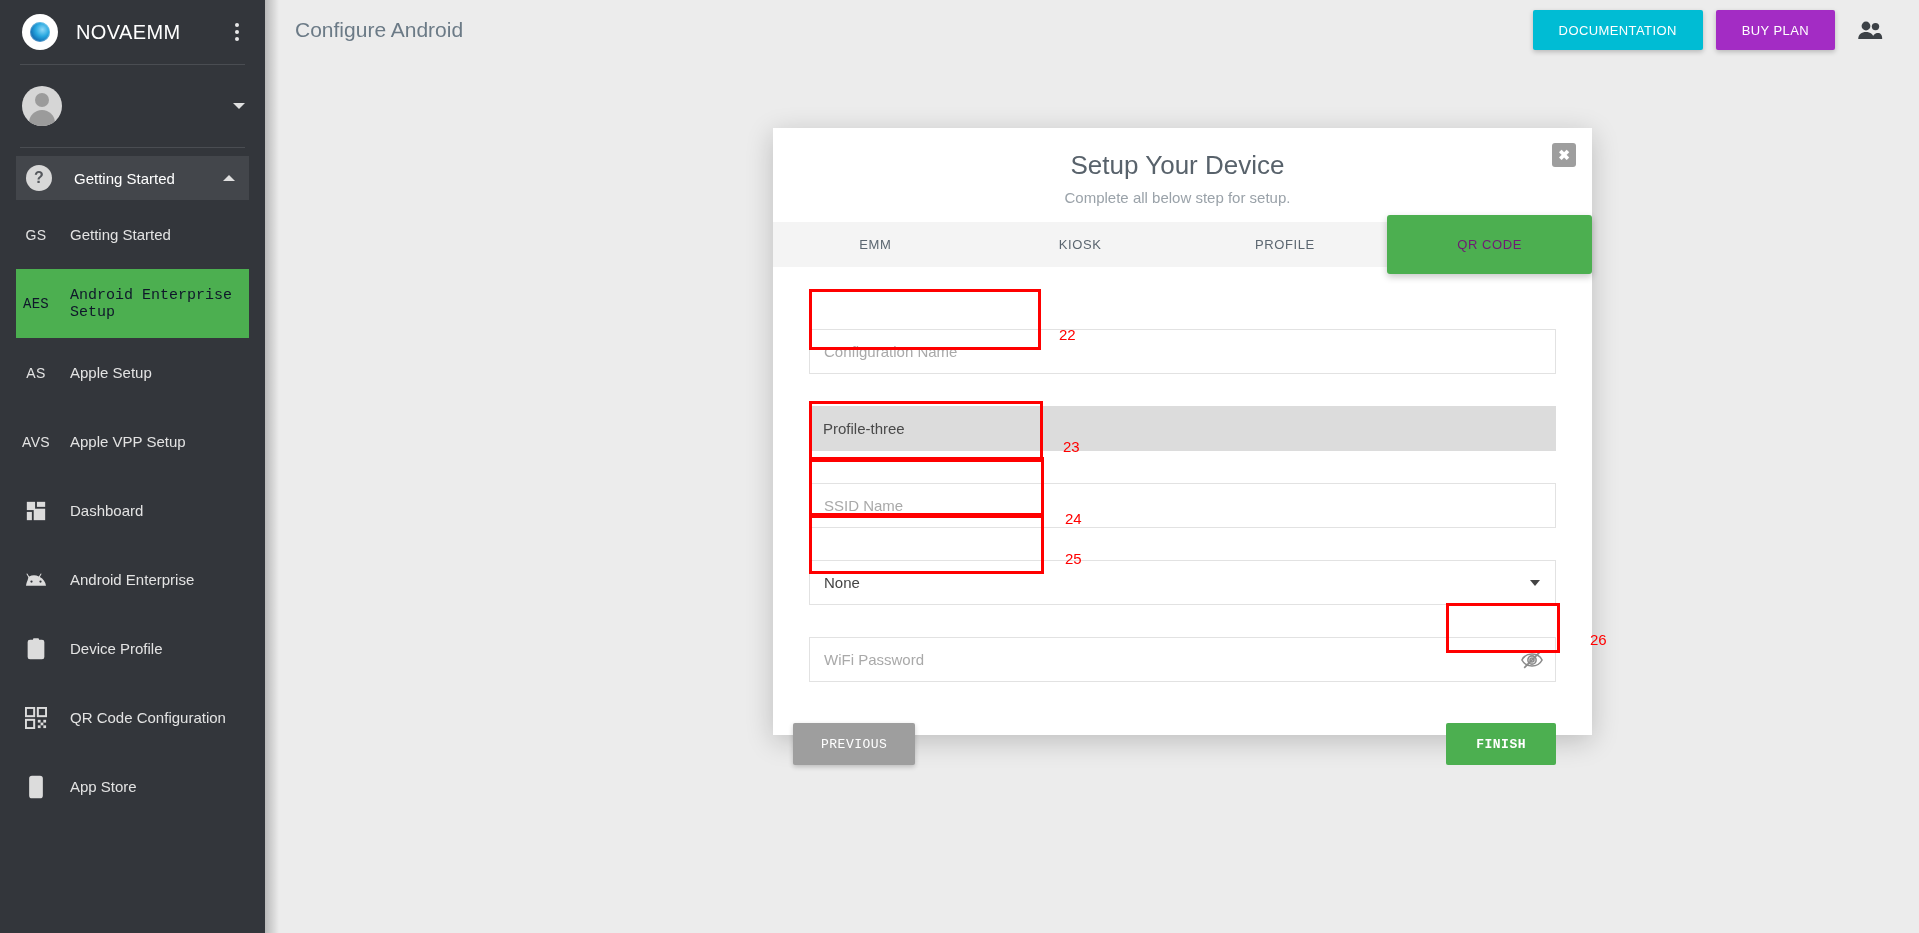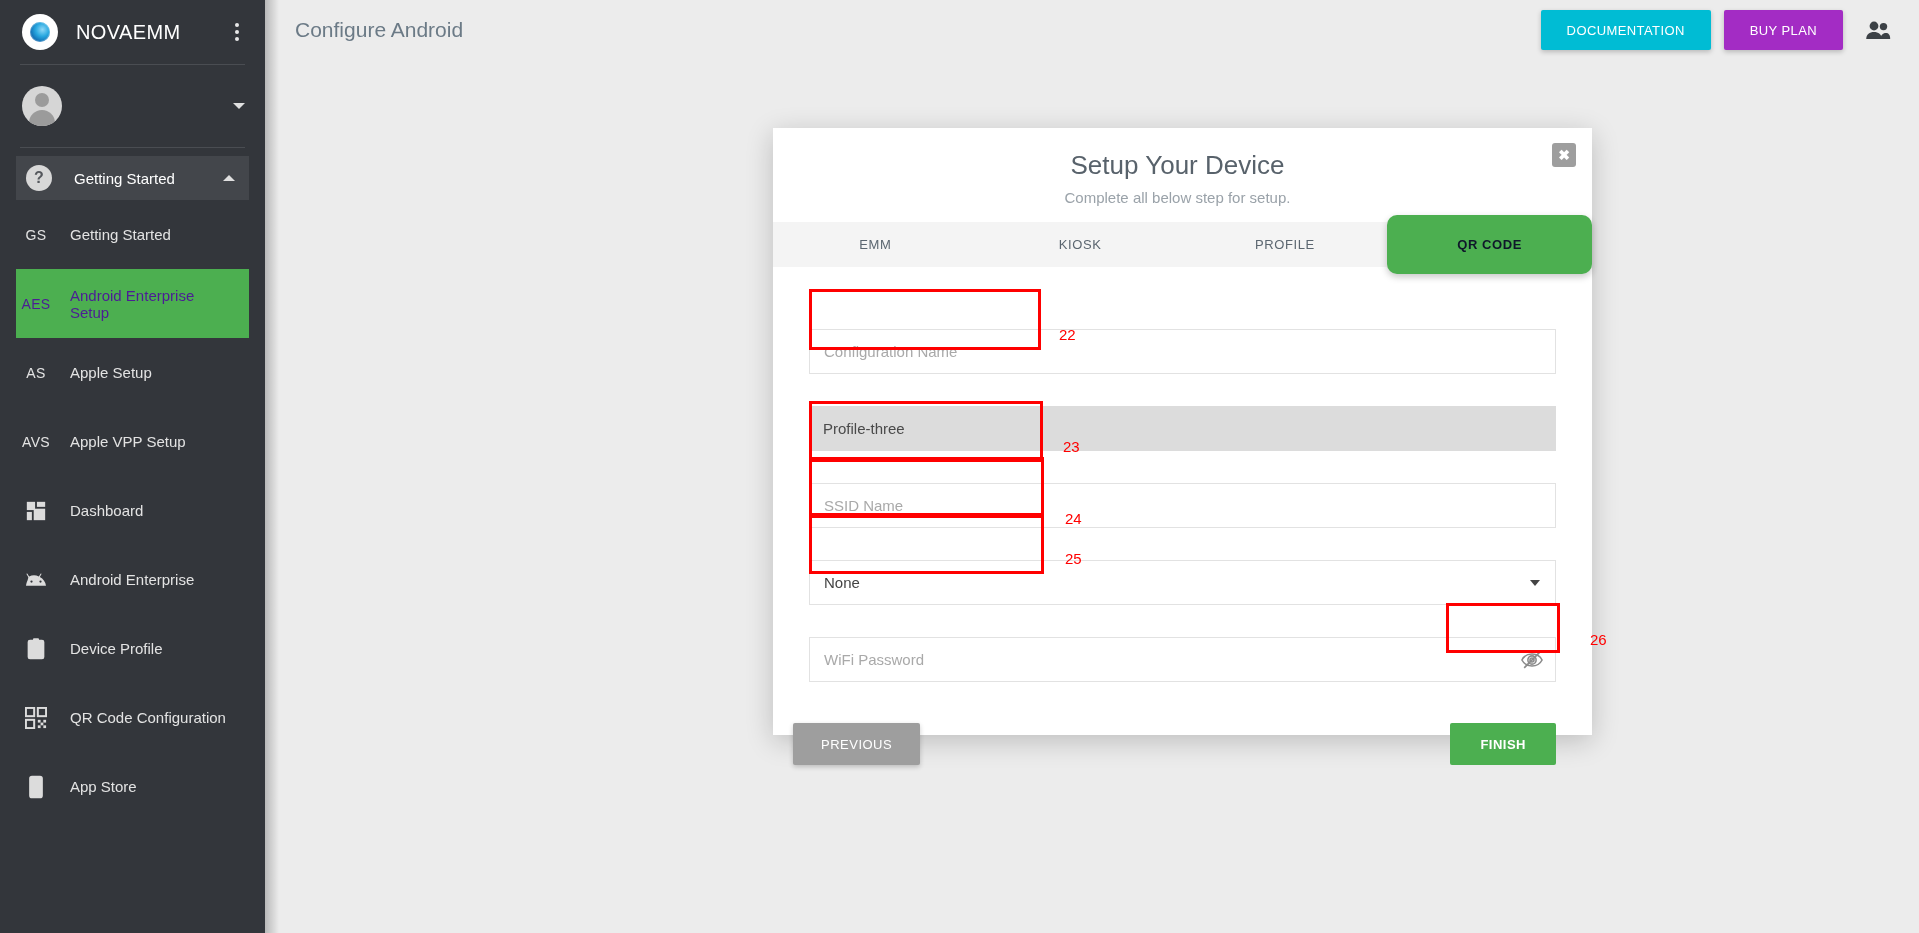--- a/index.html
+++ b/index.html
@@ -101,39 +101,39 @@
   }
   .nav-item .ini {
     width: 40px; flex: 0 0 40px; text-align: center;
     font-size: 14px; color: #e3e3e3; letter-spacing: .3px;
   }
   .nav-item .ico {
     width: 40px; flex: 0 0 40px; display: flex; align-items: center; justify-content: center;
   }
   .nav-item .lbl { font-size: 15px; margin-left: 14px; color: #e3e3e3; }
   .nav-item.active { background: #4caf50; margin: 0 16px; padding-left: 0; }
-  .nav-item.active .ini, .nav-item.active .lbl { color: #4c1d95; }
+  .nav-item.active .ini, .nav-item.active .lbl { color: #0f172a; font-family: Liberation Mono, monospace; }
 
   
   .icon-svg { fill: #dcdcdc; display: block; }
 
   
   .main {
     flex: 1 1 auto; height: 933px; position: relative;
     background: #ececec;
     overflow: hidden;
   }
   .main-shadow {
     position: absolute; left: 0; top: 0; width: 14px; height: 933px;
     background: linear-gradient(to right, rgba(0,0,0,.22), rgba(0,0,0,0));
     pointer-events: none; z-index: 4;
   }
   .topbar {
     height: 60px; display: flex; align-items: center;
-    padding: 0 28px 0 30px;
+    padding: 0 36px 0 30px;
   }
   .page-title { color: #6b7a86; font-size: 21px; font-weight: 400; flex: 1 1 auto; }
   .btn-doc {
     background: #00bcd4; color: #ffffff; border: none;
     height: 40px; padding: 0 26px; font-size: 13px; letter-spacing: .4px;
     font-family: inherit; cursor: pointer; border-radius: 2px;
     box-shadow: 0 2px 5px rgba(0,0,0,.22);
   }
   .btn-buy {
     background: #a32cc4; color: #ffffff; border: none;
@@ -164,22 +164,22 @@
   }
 
   .tabs {
     display: flex; height: 45px; background: #f4f4f4; position: relative;
   }
   .tab {
     flex: 1 1 0; display: flex; align-items: center; justify-content: center;
     font-size: 13px; color: #5b6670; letter-spacing: .6px; cursor: pointer;
   }
   .tab.active {
-    background: #4caf50; color: #0f172a; font-weight: 700;
-    border-radius: 10px;
+    background: #4caf50; color: #701a75; font-weight: 400;
+    border-radius: 3px;
     box-shadow: 0 3px 7px rgba(0,0,0,.22);
     position: relative; top: -7px; height: 59px;
   }
 
   .form { padding: 30px 36px 0 36px; }
   .field { position: relative; margin-bottom: 11px; margin-top: 32px; }
   .input-line {
     width: 100%; height: 45px;
     border: 1px solid #e2e2e2; background: #ffffff;
     font-family: inherit; font-size: 15px; color: #444;
@@ -200,20 +200,21 @@
   .eye-btn {
     position: absolute; right: 8px; top: 50%; transform: translateY(-50%);
     width: 32px; height: 32px; border-radius: 50%;
     display: flex; align-items: center; justify-content: center;
     cursor: pointer; background: transparent;
   }
 
   .footer-row {
     display: flex; align-items: flex-start; justify-content: space-between;
     padding: 30px 36px 0 20px;
+    font-family: Liberation Mono, monospace;
   }
   .btn-prev {
     background: #9e9e9e; color: #ffffff; border: none;
     height: 42px; padding: 0 28px; font-size: 13px; letter-spacing: .5px;
     font-family: inherit; cursor: pointer; border-radius: 2px;
     box-shadow: 0 2px 5px rgba(0,0,0,.20);
   }
   .btn-finish {
     background: #4caf50; color: #ffffff; border: none;
     height: 42px; padding: 0 30px; font-size: 13px; letter-spacing: .5px;

